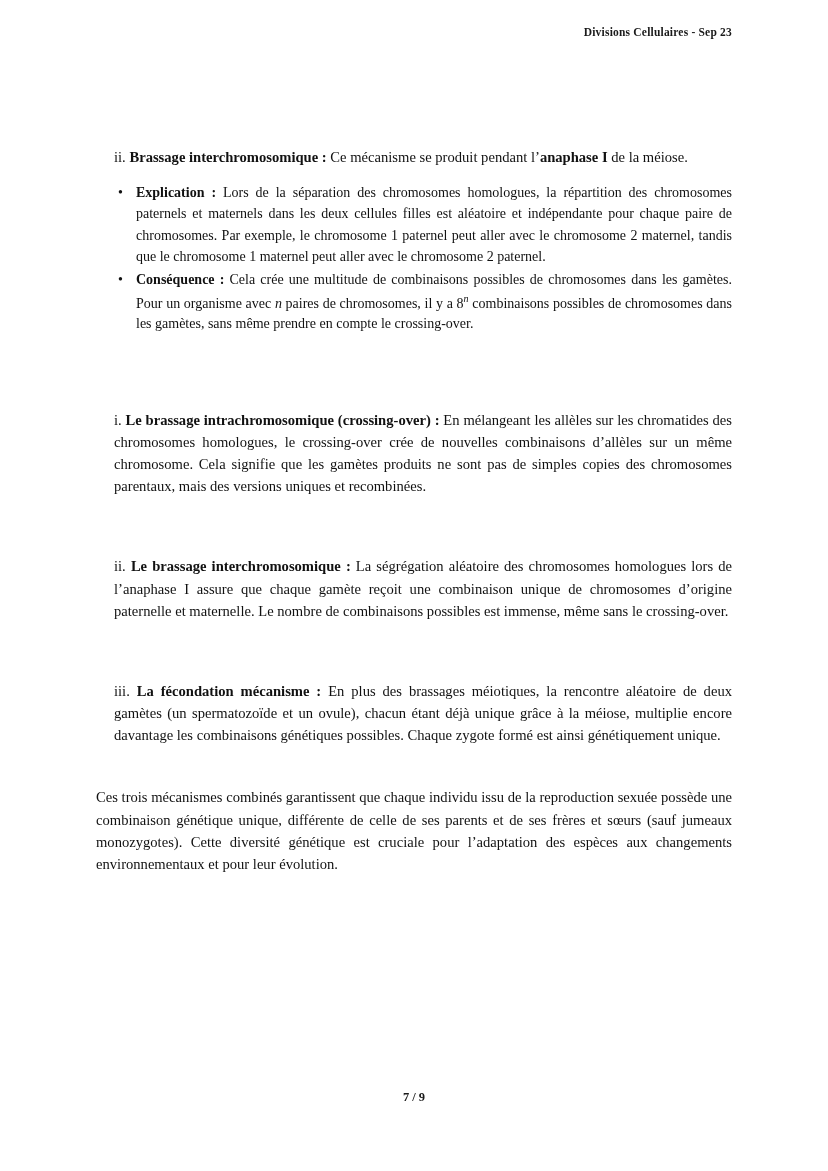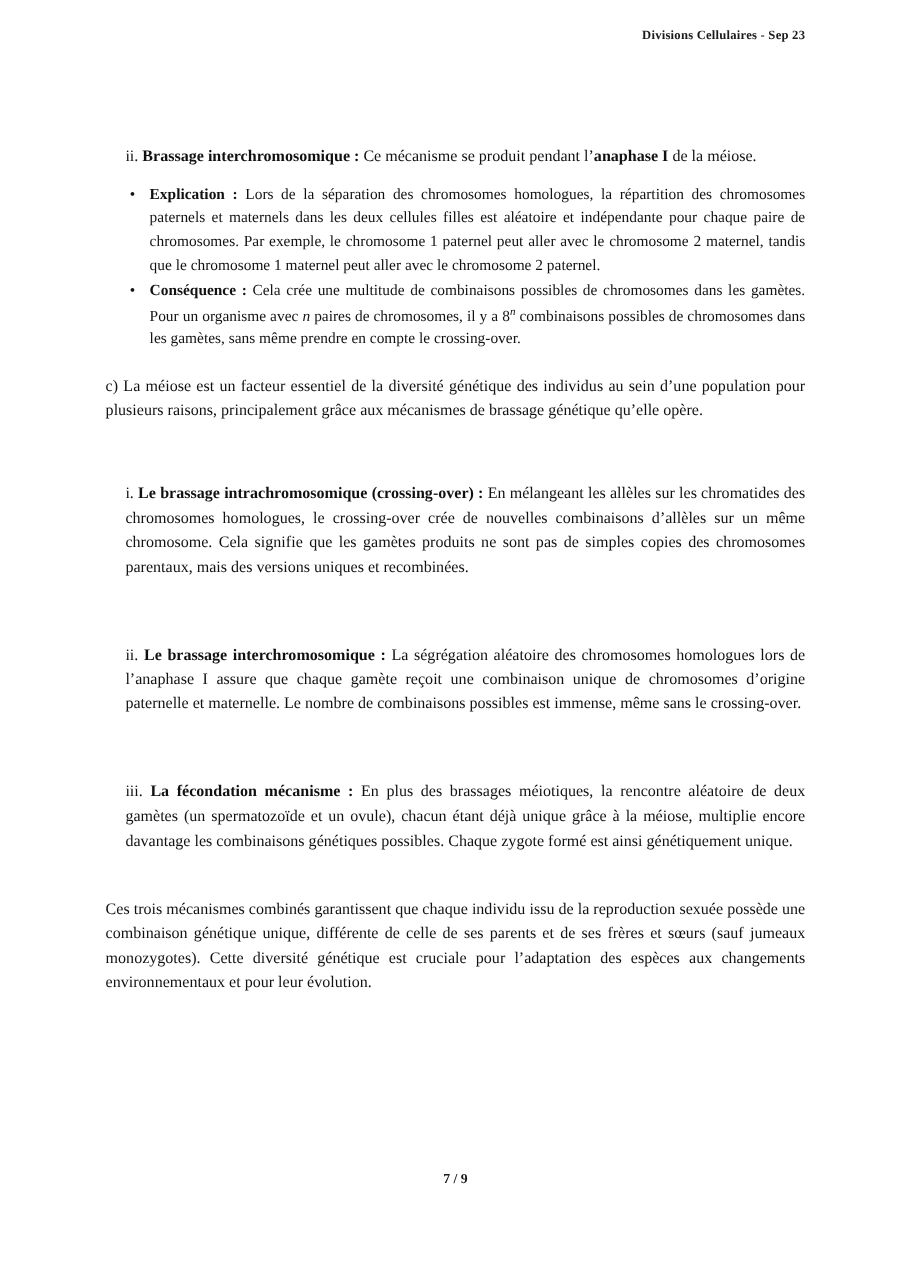--- a/index.html
+++ b/index.html
@@ -40,21 +40,21 @@
     margin: 0;
     text-align: justify;
     font-size: 14.6px;
     line-height: 1.52;
   }
   .indent {
     margin-left: 18px;
     width: 618px;
   }
   .sub-item {
-    margin-top: 1px;
+    margin-top: 16px;
   }
   .bullets {
     margin: 14px 0 0 0;
     padding: 0;
     list-style: none;
     width: 618px;
     margin-left: 18px;
   }
   .bullets li {
     position: relative;
@@ -83,21 +83,21 @@
   }
   .sup {
     font-size: 0.72em;
     vertical-align: super;
     font-style: italic;
   }
   .footer {
     position: absolute;
     left: 0;
     right: 0;
-    top: 1064px;
+    top: 1090px;
     text-align: center;
     font-size: 12.5px;
     font-weight: bold;
     color: #1a1a1a;
   }
 </style>
 </head>
 <body>
 
 <div class="page">
@@ -108,21 +108,20 @@
 
     <p class="indent sub-item"><span>ii.</span> <b>Brassage interchromosomique :</b><span> Ce mécanisme se produit pendant l’</span><b>anaphase I</b><span> de la méiose.</span></p>
 
     <ul class="bullets">
       <li><b>Explication :</b><span> Lors de la séparation des chromosomes homologues, la répartition des chromosomes paternels et maternels dans les deux cellules filles est aléatoire et indépendante pour chaque paire de chromosomes. Par exemple, le chromosome 1 paternel peut aller avec le chromosome 2 maternel, tandis que le chromosome 1 maternel peut aller avec le chromosome 2 paternel.</span></li>
       <li><b>Conséquence :</b><span> Cela crée une multitude de combinaisons possibles de chromosomes dans les gamètes. Pour un organisme avec </span><span class="italic-var">n</span><span> paires de chromosomes, il y a 8</span><span class="sup">n</span><span> combinaisons possibles de chromosomes dans les gamètes, sans même prendre en compte le crossing-over.</span></li>
     </ul>
 
     <div class="gap-sm"></div>
 
-    <p><span>c)</span><span> La méiose est un facteur essentiel de la diversité génétique des individus au sein d’une population pour plusieurs raisons, principalement grâce aux mécanismes de brassage génétique qu’elle opère.</span></p>
 
     <div class="gap-lg"></div>
 
     <p class="indent"><span>i.</span> <b>Le brassage intrachromosomique (crossing-over) :</b><span> En mélangeant les allèles sur les chromatides des chromosomes homologues, le crossing-over crée de nouvelles combinaisons d’allèles sur un même chromosome. Cela signifie que les gamètes produits ne sont pas de simples copies des chromosomes parentaux, mais des versions uniques et recombinées.</span></p>
 
     <div class="gap-xl"></div>
 
     <p class="indent"><span>ii.</span> <b>Le brassage interchromosomique :</b><span> La ségrégation aléatoire des chromosomes homologues lors de l’anaphase I assure que chaque gamète reçoit une combinaison unique de chromosomes d’origine paternelle et maternelle. Le nombre de combinaisons possibles est immense, même sans le crossing-over.</span></p>
 
     <div class="gap-xl"></div>

